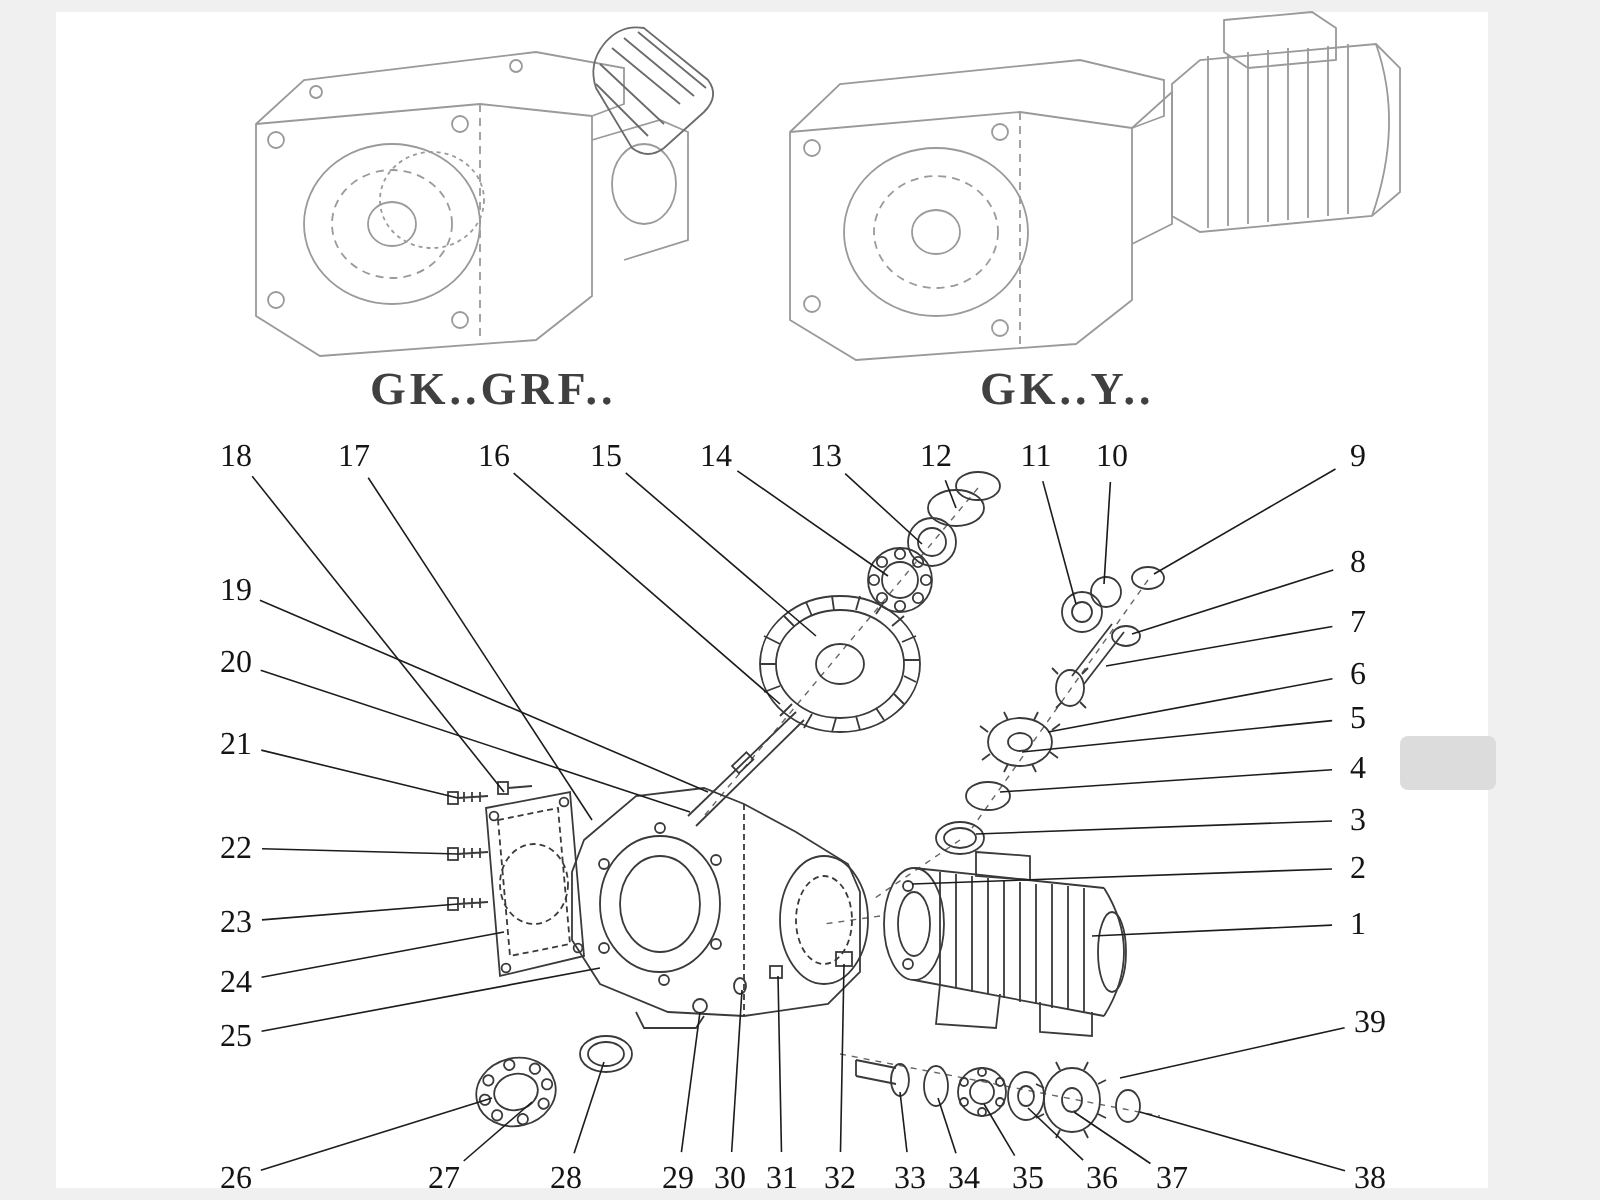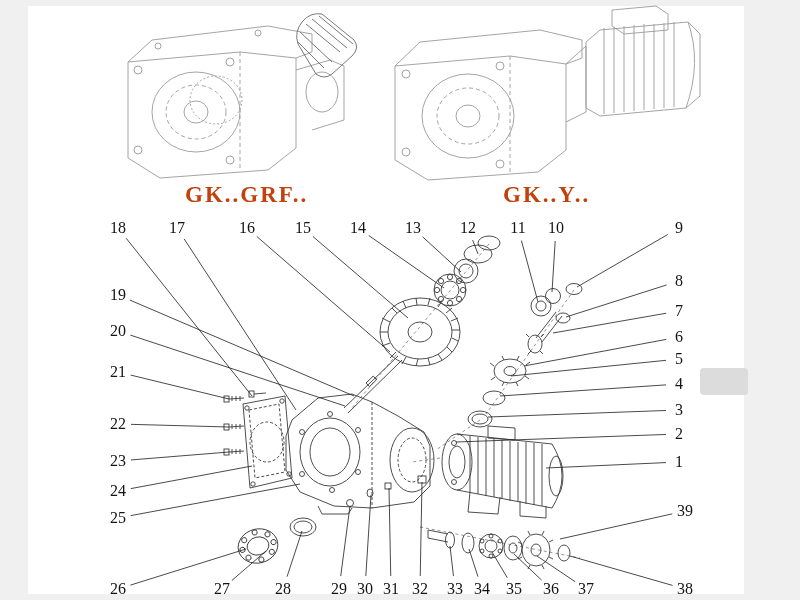--- a/index.html
+++ b/index.html
@@ -1,24 +1,24 @@
 <!DOCTYPE html>
 <html><head>
 <meta charset="utf-8">
 <style>
   html,body{margin:0;padding:0;}
   body{width:800px;height:600px;overflow:hidden;background:#e9e9e9;
        font-family:"Liberation Serif", serif;}
   #stage{position:relative;width:800px;height:600px;background:#f0f0f0;}
   .page{position:absolute;left:28px;top:6px;width:716px;height:588px;background:#ffffff;}
   svg{position:absolute;left:0;top:0;}
-  .model-label{position:absolute;font-weight:bold;font-size:23px;letter-spacing:2px;color:#c2410c;
+  .model-label{position:absolute;font-weight:bold;font-size:23px;letter-spacing:2px;color:#404040;
                font-family:"Liberation Serif", serif;white-space:nowrap;}
   #label-left{left:185px;top:182px;}
-  #label-right{left:503px;top:182px;}
+  #label-right{left:490px;top:182px;}
   #callouts text{font-family:"Liberation Serif", serif;font-size:16px;fill:#141414;text-anchor:middle;}
   #callouts line{stroke:#1c1c1c;stroke-width:0.8;}
   .draft{stroke:#9a9a9a;fill:none;stroke-width:0.9;}
   .dark{stroke:#3a3a3a;fill:none;stroke-width:0.9;}
   .axis{stroke:#666;stroke-width:0.7;fill:none;}
 </style>
 </head>
 <body>
 
 <div id="stage">

